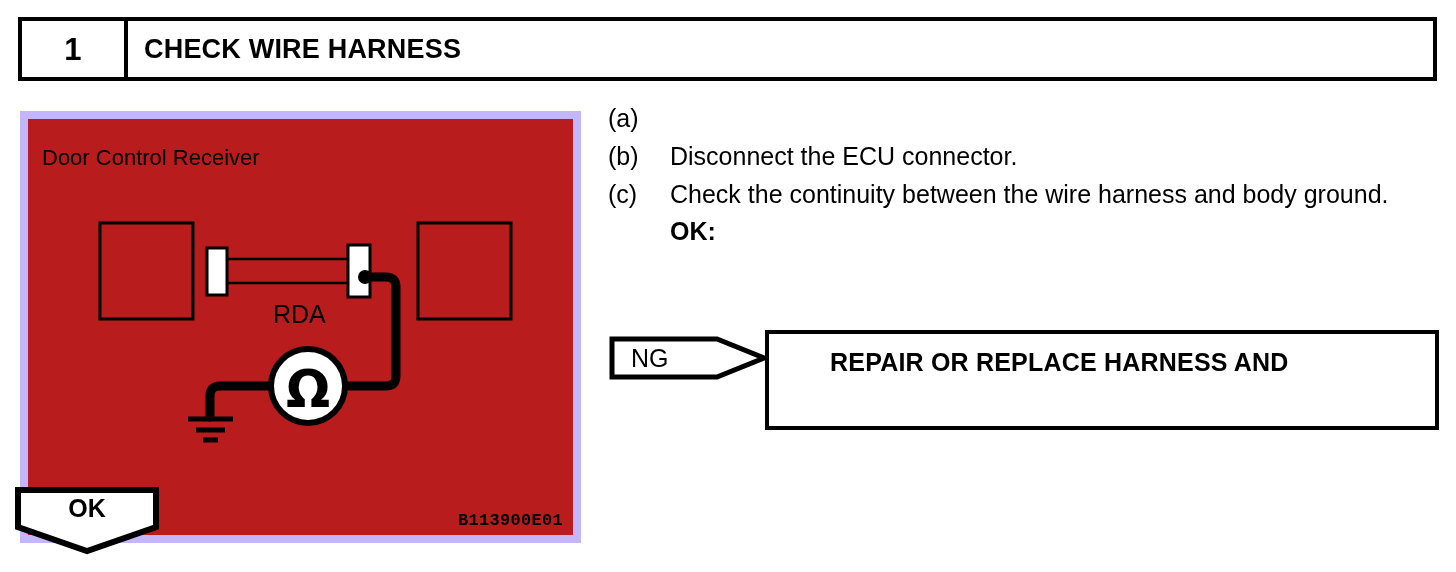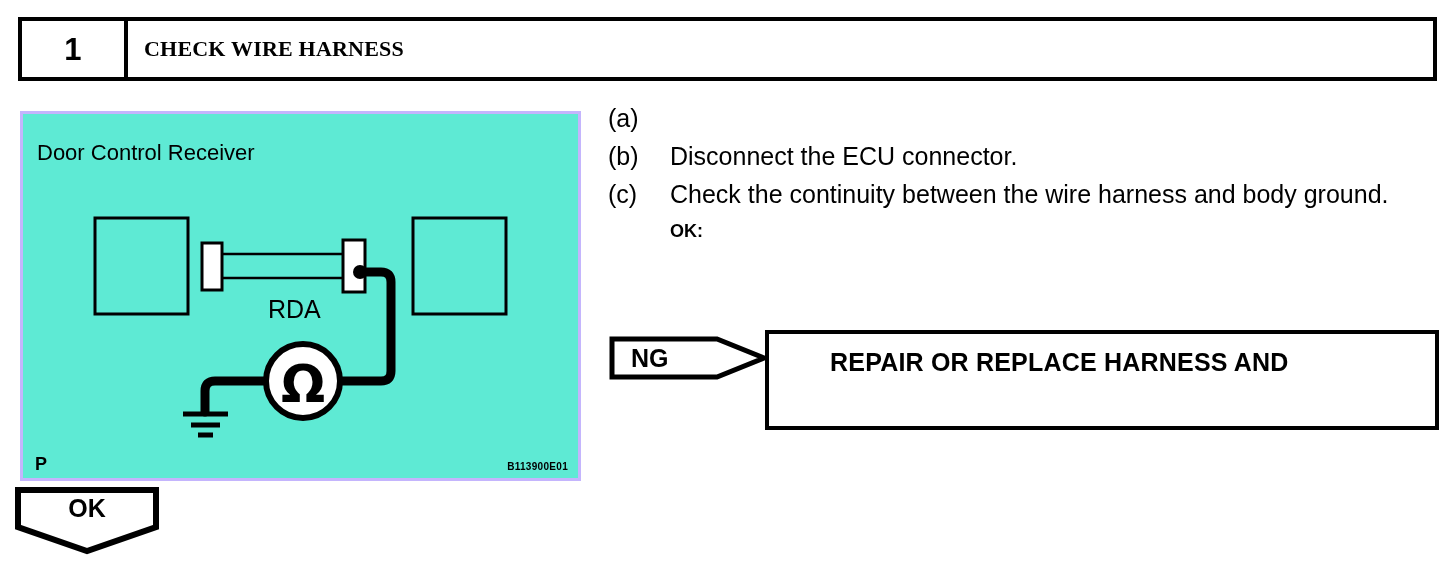--- a/index.html
+++ b/index.html
@@ -44,37 +44,36 @@
     letter-spacing: 0.5px;
     line-height: 1;
   }
   #step-title-cell {
     flex: 1;
     display: flex;
     align-items: center;
     padding-left: 16px;
   }
   #step-title-cell .title {
-    font-size: 22px;
+    font-size: 27px;
     font-weight: bold;
     letter-spacing: 0.2px;
     line-height: 1;
-    font-family: Liberation Serif, serif;
   }
 
   
   #figure-panel {
     position: absolute;
     left: 20px;
     top: 111px;
     width: 561px;
-    height: 370px;
+    height: 432px;
     box-sizing: border-box;
-    border: 3px solid #c4b5fd;
-    background: #5eead4;
+    border: 8px solid #c4b5fd;
+    background: #b91c1c;
   }
   #figure-label-receiver {
     position: absolute;
     left: 14px;
     top: 28px;
     font-size: 22px;
     line-height: 1;
     white-space: nowrap;
   }
   #figure-label-ecu {
@@ -90,25 +89,25 @@
     left: 12px;
     bottom: 5px;
     font-size: 18px;
     font-weight: bold;
     line-height: 1;
   }
   #figure-ref-code {
     position: absolute;
     right: 10px;
     bottom: 6px;
-    font-size: 10px;
+    font-size: 17px;
     font-weight: bold;
     letter-spacing: 0.3px;
     line-height: 1;
-    font-family: Liberation Sans, sans-serif;
+    font-family: Liberation Mono, monospace;
   }
   #figure-svg {
     position: absolute;
     left: 0;
     top: 0;
   }
 
   
   #instructions {
     position: absolute;
@@ -129,21 +128,21 @@
   }
   .instr-text {
     font-size: 25px;
     line-height: 36px;
   }
   #ok-spec-block {
     margin-top: 2px;
     padding-left: 62px;
   }
   #ok-spec-label {
-    font-size: 18px;
+    font-size: 25px;
     font-weight: bold;
     line-height: 34px;
   }
   #ok-spec-value {
     font-size: 25px;
     font-weight: bold;
     line-height: 34px;
     padding-left: 26px;
   }
 
@@ -164,21 +163,21 @@
   }
   #ng-arrow-label {
     position: absolute;
     left: 22px;
     top: 6px;
     width: 80px;
     height: 44px;
     display: flex;
     align-items: center;
     font-size: 25px;
-    font-weight: bold;
+    font-weight: normal;
     line-height: 1;
   }
   #ng-result-box {
     position: absolute;
     left: 156px;
     top: 0;
     width: 674px;
     height: 100px;
     box-sizing: border-box;
     border: 4px solid #000;

